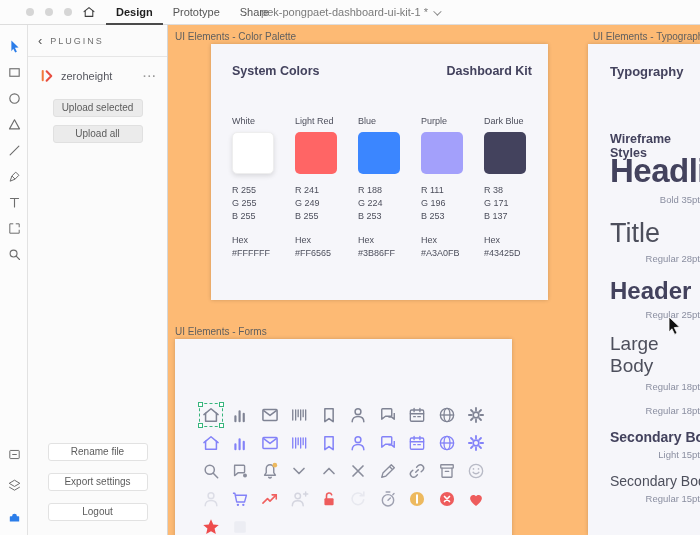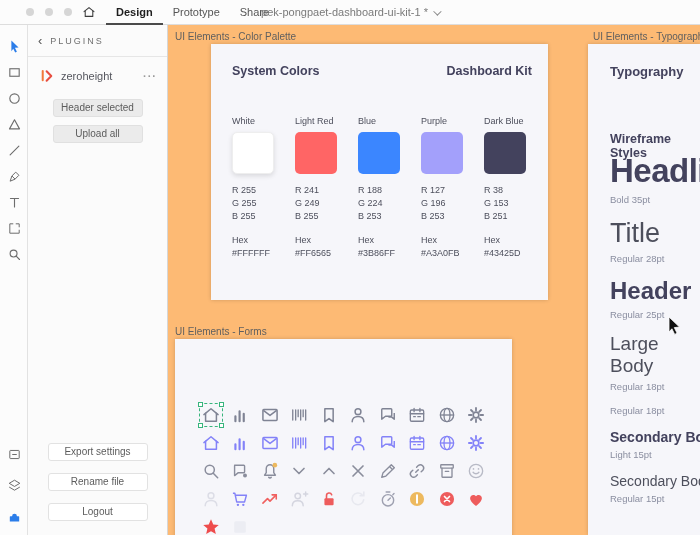--- a/index.html
+++ b/index.html
@@ -70,21 +70,21 @@
   .icon-cell.selected{outline:1px dashed #37B57C;outline-offset:1px;}
   .icon-cell.selected .hdl{position:absolute;width:3px;height:3px;background:#fff;border:1px solid #37B57C;}
   .hdl.tl{left:-3px;top:-3px;} .hdl.tr{right:-3px;top:-3px;} .hdl.bl{left:-3px;bottom:-3px;} .hdl.br{right:-3px;bottom:-3px;}
 
   
   #ab-typo{left:420px;top:19px;width:112px;height:491px;}
   #typo-title{position:absolute;left:22px;top:20px;font-size:13px;font-weight:bold;color:#43425D;}
   #typo-section{position:absolute;left:22px;top:88px;font-size:12.5px;font-weight:bold;color:#43425D;}
   #typo-list{position:absolute;left:22px;top:108px;right:0;}
   .type-item{margin-bottom:13px;}
-  .type-spec{font-size:9.5px;color:#8a8ea0;margin-top:4px;}
+  .type-spec{font-size:9.5px;color:#8a8ea0;margin-top:4px;text-align:right;}
   .ts-headline{font-size:33px;font-weight:bold;color:#43425D;letter-spacing:-.5px;white-space:nowrap;}
   .ts-title{font-size:27px;font-weight:normal;color:#4d4f5c;}
   .ts-header{font-size:24px;font-weight:bold;color:#43425D;}
   .ts-large-body{font-size:19px;font-weight:normal;color:#4d4f5c;}
   .ts-button{font-size:17px;font-weight:bold;color:#DADDE9;letter-spacing:.5px;}
   .ts-secondary-bold{font-size:14px;font-weight:bold;color:#43425D;white-space:nowrap;}
   .ts-secondary{font-size:14px;font-weight:normal;color:#4d4f5c;white-space:nowrap;}
 
   #mouse-cursor{position:absolute;left:668px;top:316px;width:16px;height:20px;z-index:50;pointer-events:none;}
 </style>
@@ -378,26 +378,26 @@
   <div id="plug-row">
     <span id="zh-logo">
         <svg class="ic">
           <use href="#s-zh"></use>
         </svg>
       </span>
     <span id="zh-name">zeroheight</span>
     <span id="zh-menu">···</span>
   </div>
   <div id="plug-top">
-      <span class="pbtn">Header selected</span>
+      <span class="pbtn">Upload selected</span>
       <span class="pbtn">Upload all</span>
     </div>
   <div id="plug-bottom">
+      <span class="pbtn">Rename file</span>
       <span class="pbtn">Export settings</span>
-      <span class="pbtn">Rename file</span>
       <span class="pbtn">Logout</span>
     </div>
 </div>
 
 <div id="canvas">
 
   <div class="ab-label" style="left:7px;top:6px;">UI Elements - Color Palette</div>
   <div class="artboard" id="ab-colors">
     <div class="ab-titlerow">
       <span class="ab-title">System Colors</span>
@@ -434,34 +434,34 @@
             <div>G 224</div>
             <div>B 253</div>
           </div>
           <div class="sw-hexlbl">Hex</div>
           <div class="sw-hexval">#3B86FF</div>
         </div>
         <div class="sw-col">
           <div class="sw-name">Purple</div>
           <div class="sw-chip" style="background: rgb(163, 160, 251);"></div>
           <div class="sw-rgb">
-            <div>R 127</div>
+            <div>R 111</div>
             <div>G 196</div>
             <div>B 253</div>
           </div>
           <div class="sw-hexlbl">Hex</div>
           <div class="sw-hexval">#A3A0FB</div>
         </div>
         <div class="sw-col">
           <div class="sw-name">Dark Blue</div>
           <div class="sw-chip" style="background: rgb(67, 66, 93);"></div>
           <div class="sw-rgb">
             <div>R 38</div>
-            <div>G 153</div>
-            <div>B 251</div>
+            <div>G 171</div>
+            <div>B 137</div>
           </div>
           <div class="sw-hexlbl">Hex</div>
           <div class="sw-hexval">#43425D</div>
         </div>
       </div>
   </div>
 
   <div class="ab-label" style="left:7px;top:301px;">UI Elements - Forms</div>
   <div class="artboard" id="ab-forms">
     <div id="icon-grid">

